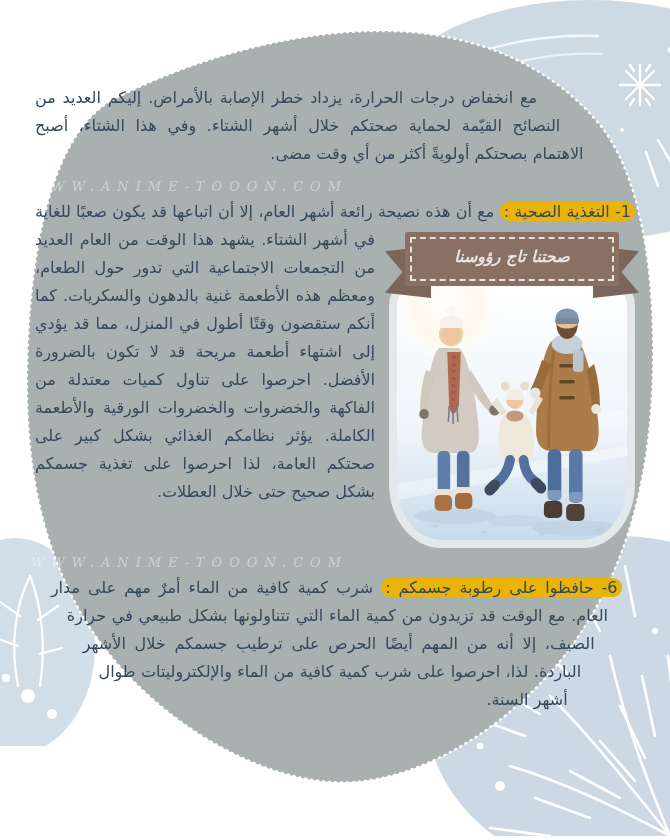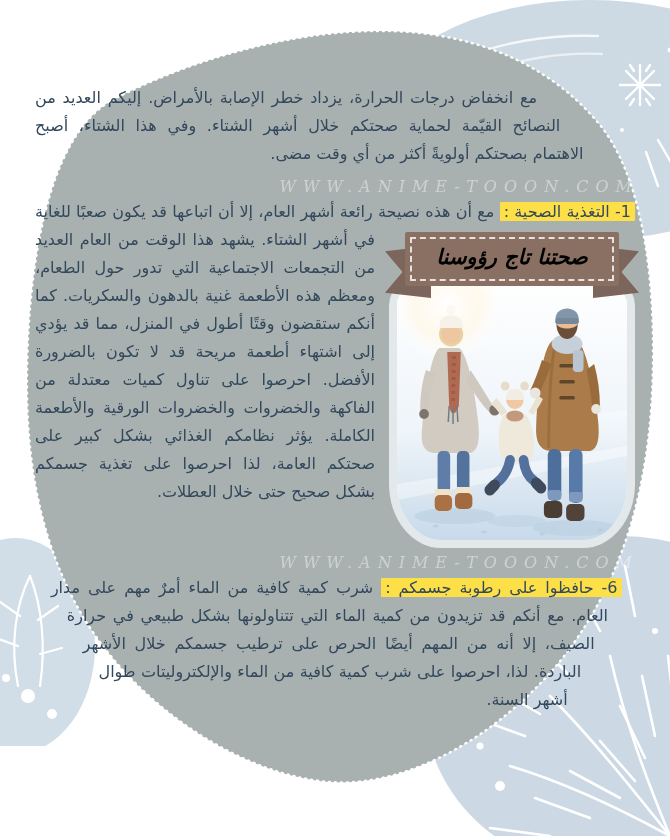--- a/index.html
+++ b/index.html
@@ -12,43 +12,43 @@
   .decor-br{bottom:-20px;right:-30px;}
   .decor-bl{bottom:90px;left:-30px;}
 
   
   .blob-svg{position:absolute;left:0;top:0;z-index:2;}
 
   
   .content{position:absolute;z-index:3;left:31px;top:84px;width:608px;direction:rtl;
            color:#33485c;font-size:16px;line-height:28px;text-align:justify;}
   .para{margin:0 4px;}
-  .hl{background:#fde047;padding:0 4px;border-radius:1px;}
-  .watermark{direction:ltr;text-align:right;font-family:"DejaVu Serif",serif;font-style:italic;
-             font-size:16px;letter-spacing:7px;color:rgba(255,255,255,0.42);line-height:22px;
+  .hl{background:#eab308;padding:0 4px;border-radius:9px;}
+  .watermark{direction:ltr;text-align:left;font-family:"DejaVu Serif",serif;font-style:italic;
+             font-size:13px;letter-spacing:7px;color:rgba(255,255,255,0.42);line-height:22px;
              clear:both;margin:0 0 0 0;}
 
   
   .t-intro{float:right;width:92px;height:92px;margin-left:6px;
            shape-outside:polygon(0 0,100% 0,100% 100%,78% 100%);}
   .t-l{float:left;width:118px;height:178px;margin-top:30px;
        shape-outside:polygon(0 0,0 100%,100% 100%);}
   .t-r{float:right;width:100px;height:178px;margin-top:30px;
        shape-outside:polygon(100% 0,100% 100%,0 100%);}
 
   
   .figure{float:right;width:246px;margin:6px 0 4px 14px;display:block;}
   .ribbon{position:relative;display:block;height:54px;z-index:2;}
   .tail{position:absolute;top:14px;width:46px;height:52px;background:#7c655a;}
   .tail.l{left:-4px;clip-path:polygon(100% 0,0 10%,38% 50%,0 90%,100% 100%);}
   .tail.r{right:-4px;clip-path:polygon(0 0,100% 10%,62% 50%,100% 90%,0 100%);}
   .ribbon-band{position:absolute;left:16px;right:16px;top:0;height:54px;background:#8a7063;
                border-radius:2px;display:flex;align-items:center;justify-content:center;}
   .ribbon-band::after{content:"";position:absolute;inset:5px;border:2px dashed rgba(255,255,255,.8);}
-  .ribbon-label{color:#000000;font-weight:bold;font-style:italic;font-size:21px;line-height:1;
+  .ribbon-label{color:#e5e5e5;font-weight:bold;font-style:italic;font-size:16px;line-height:1;
                 padding-bottom:4px;}
   .photo{position:relative;display:block;margin-top:-16px;z-index:1;box-sizing:border-box;
          width:246px;height:278px;border:8px solid #e3e8eb;background:#fff;overflow:hidden;
          border-radius:42px 42px 52px 52px / 36px 36px 64px 64px;}
   .photo svg{display:block;width:100%;height:100%;}
 </style>
 </head>
 <body>
 
 <div class="canvas">
@@ -257,17 +257,17 @@
       </span>
       <span>قد يكون صعبًا للغاية في أشهر الشتاء. يشهد هذا الوقت من العام العديد من التجمعات الاجتماعية التي تدور حول الطعام، ومعظم هذه الأطعمة غنية بالدهون والسكريات. كما أنكم ستقضون وقتًا أطول في المنزل، مما قد يؤدي إلى اشتهاء أطعمة مريحة قد لا تكون بالضرورة الأفضل. احرصوا على تناول كميات معتدلة من الفاكهة والخضروات والخضروات الورقية والأطعمة الكاملة. يؤثر نظامكم الغذائي بشكل كبير على صحتكم العامة، لذا احرصوا على تغذية جسمكم بشكل صحيح حتى خلال العطلات.</span>
     </div>
 
     <div class="watermark">WWW.ANIME-TOOON.COM</div>
 
     <div class="para">
       <span class="t-l"></span>
       <span class="t-r"></span>
       <span class="hl">6- حافظوا على رطوبة جسمكم :</span>
-      <span>شرب كمية كافية من الماء أمرٌ مهم على مدار العام. مع أنكم قد تزيدون من كمية الماء التي تتناولونها بشكل طبيعي في حرارة الصيف، إلا أنه من المهم أيضًا الحرص على ترطيب جسمكم خلال الأشهر الباردة. لذا، احرصوا على شرب كمية كافية من الماء والإلكتروليتات طوال أشهر السنة.</span>
+      <span>شرب كمية كافية من الماء أمرٌ مهم على مدار العام. مع الوقت قد تزيدون من كمية الماء التي تتناولونها بشكل طبيعي في حرارة الصيف، إلا أنه من المهم أيضًا الحرص على ترطيب جسمكم خلال الأشهر الباردة. لذا، احرصوا على شرب كمية كافية من الماء والإلكتروليتات طوال أشهر السنة.</span>
     </div>
 
   </div>
 </div>
 
 </body></html>

